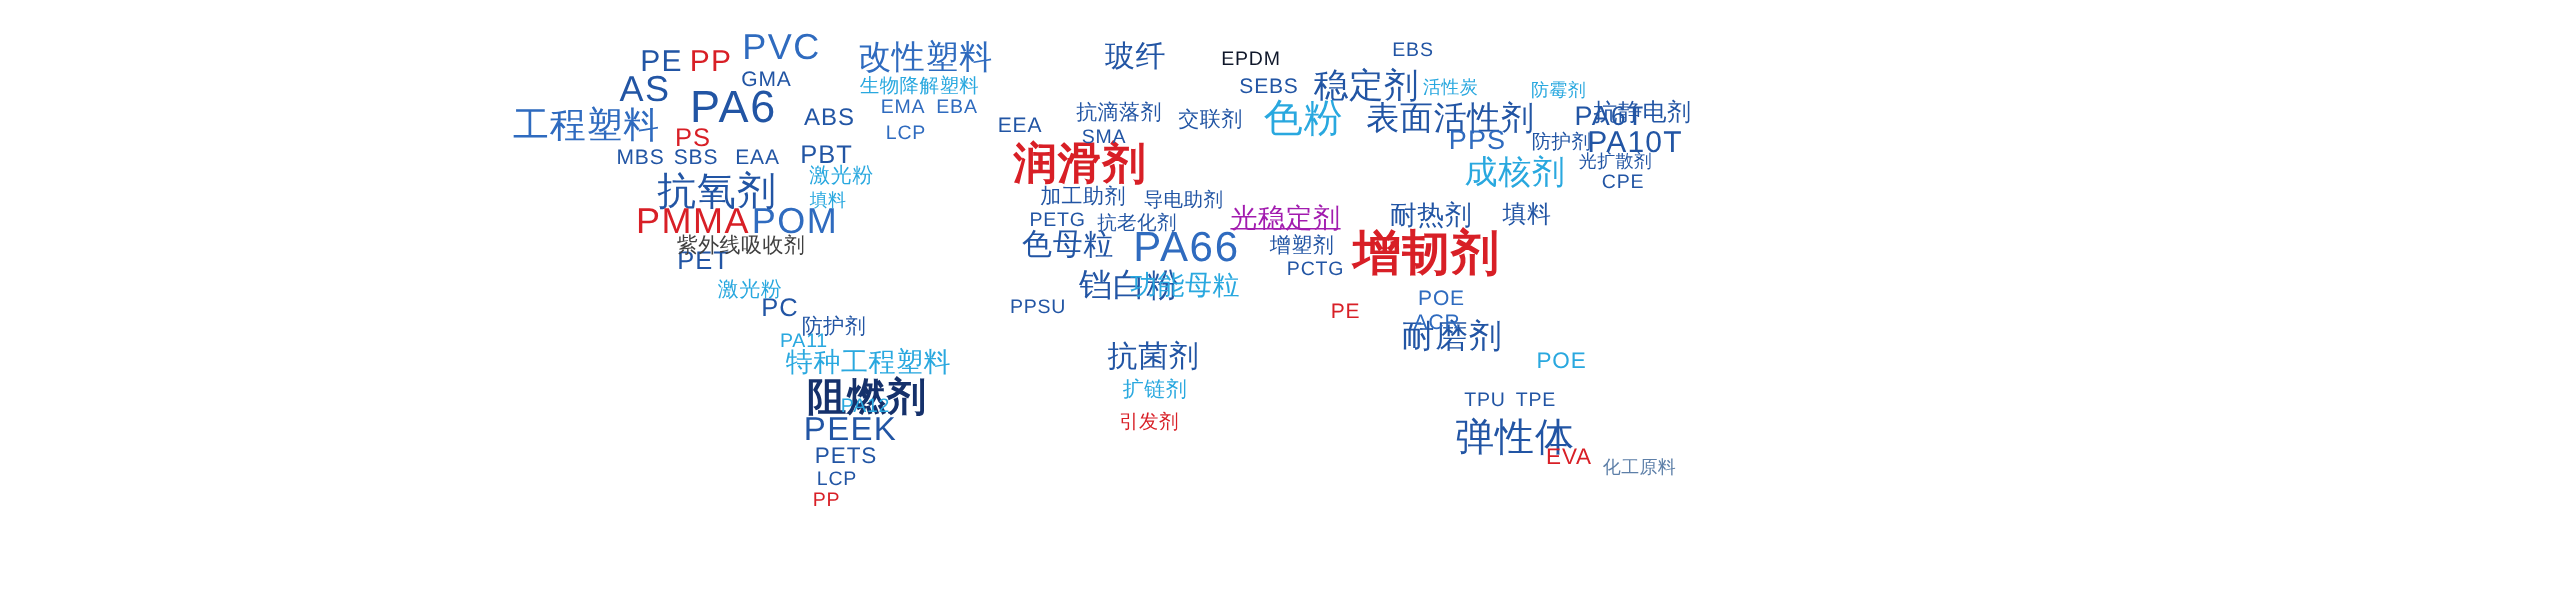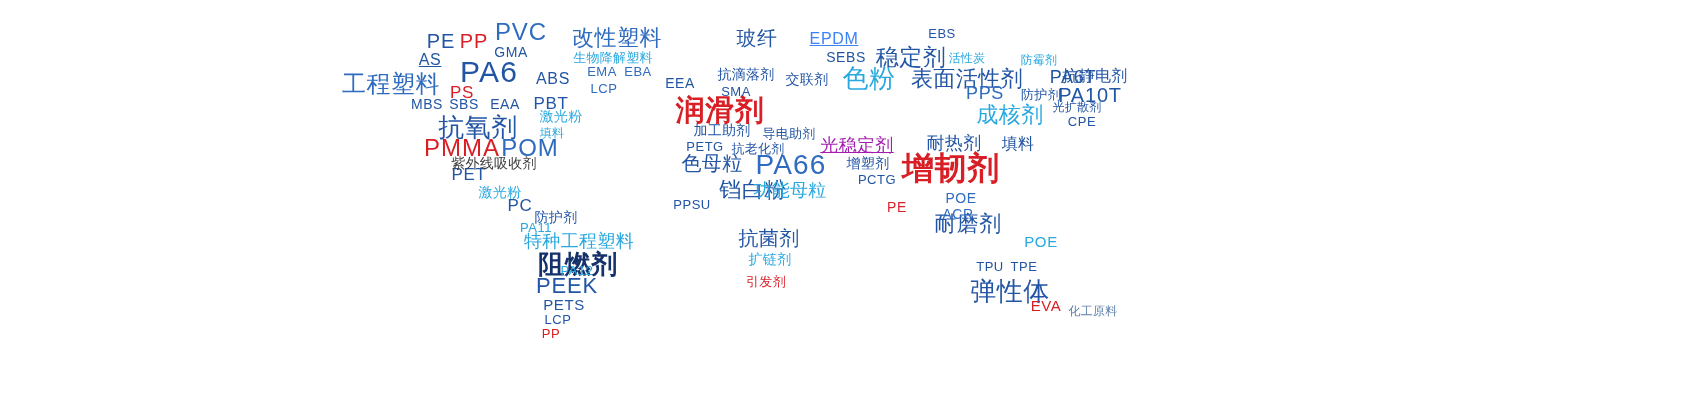--- a/index.html
+++ b/index.html
@@ -63,41 +63,41 @@
     <span class="word latin" style="left: 489px; top: 72px; font-size: 30px; color: rgb(34, 85, 164);">PA6</span>
     <span class="word latin" style="left: 791px; top: 165px; font-size: 28px; color: rgb(47, 107, 191);">PA66</span>
     <span class="word latin" style="left: 521px; top: 32px; font-size: 24px; color: rgb(47, 107, 191);">PVC</span>
     <span class="word latin" style="left: 567px; top: 286px; font-size: 22px; color: rgb(34, 85, 164);">PEEK</span>
     <span class="word latin" style="left: 1090px; top: 95px; font-size: 20px; color: rgb(34, 85, 164);">PA10T</span>
     <span class="word latin" style="left: 1073px; top: 77px; font-size: 18px; color: rgb(34, 85, 164);">PA6T</span>
     <span class="word latin" style="left: 985px; top: 93px; font-size: 18px; color: rgb(47, 107, 191);">PPS</span>
     <span class="word latin" style="left: 441px; top: 41px; font-size: 20px; color: rgb(34, 85, 164);">PE</span>
     <span class="word latin" style="left: 474px; top: 41px; font-size: 20px; color: rgb(216, 31, 38);">PP</span>
     <span class="word latin" style="left: 511px; top: 52px; font-size: 14px; color: rgb(34, 85, 164);">GMA</span>
-    <span class="word latin" style="left: 430px; top: 60px; font-size: 16px; color: rgb(34, 85, 164); text-decoration: underline;">AS</span>
+    <span class="word latin" style="left: 430px; top: 60px; font-size: 24px; color: rgb(34, 85, 164);">AS</span>
     <span class="word latin" style="left: 462px; top: 92px; font-size: 17px; color: rgb(216, 31, 38);">PS</span>
     <span class="word latin" style="left: 553px; top: 79px; font-size: 16px; color: rgb(34, 85, 164);">ABS</span>
     <span class="word latin" style="left: 427px; top: 104px; font-size: 14px; color: rgb(34, 85, 164);">MBS</span>
     <span class="word latin" style="left: 464px; top: 104px; font-size: 14px; color: rgb(34, 85, 164);">SBS</span>
     <span class="word latin" style="left: 505px; top: 104px; font-size: 14px; color: rgb(34, 85, 164);">EAA</span>
     <span class="word latin" style="left: 551px; top: 103px; font-size: 17px; color: rgb(34, 85, 164);">PBT</span>
     <span class="word latin" style="left: 469px; top: 174px; font-size: 17px; color: rgb(34, 85, 164);">PET</span>
     <span class="word latin" style="left: 520px; top: 205px; font-size: 17px; color: rgb(34, 85, 164);">PC</span>
     <span class="word latin" style="left: 536px; top: 227px; font-size: 13px; color: rgb(41, 168, 223);">PA11</span>
     <span class="word latin" style="left: 577px; top: 227px; font-size: 13px; color: rgb(41, 168, 223); margin-top: 43px;">PA12</span>
     <span class="word latin" style="left: 564px; top: 304px; font-size: 15px; color: rgb(34, 85, 164);">PETS</span>
     <span class="word latin" style="left: 558px; top: 319px; font-size: 13px; color: rgb(34, 85, 164);">LCP</span>
     <span class="word latin" style="left: 551px; top: 333px; font-size: 13px; color: rgb(216, 31, 38);">PP</span>
     <span class="word latin" style="left: 604px; top: 88px; font-size: 13px; color: rgb(47, 107, 191);">LCP</span>
     <span class="word latin" style="left: 602px; top: 71px; font-size: 13px; color: rgb(47, 107, 191);">EMA</span>
     <span class="word latin" style="left: 638px; top: 71px; font-size: 13px; color: rgb(47, 107, 191);">EBA</span>
     <span class="word latin" style="left: 680px; top: 83px; font-size: 14px; color: rgb(34, 85, 164);">EEA</span>
     <span class="word latin" style="left: 736px; top: 91px; font-size: 13px; color: rgb(34, 85, 164);">SMA</span>
     <span class="word latin" style="left: 846px; top: 57px; font-size: 14px; color: rgb(34, 85, 164);">SEBS</span>
-    <span class="word latin" style="left: 834px; top: 39px; font-size: 16px; color: #3b82f6; text-decoration: underline;">EPDM</span>
+    <span class="word latin" style="left: 834px; top: 39px; font-size: 13px; color: #0f172a;">EPDM</span>
     <span class="word latin" style="left: 942px; top: 33px; font-size: 13px; color: rgb(34, 85, 164);">EBS</span>
     <span class="word latin" style="left: 705px; top: 146px; font-size: 13px; color: rgb(34, 85, 164);">PETG</span>
     <span class="word latin" style="left: 877px; top: 179px; font-size: 13px; color: rgb(34, 85, 164);">PCTG</span>
     <span class="word latin" style="left: 692px; top: 204px; font-size: 13px; color: rgb(34, 85, 164);">PPSU</span>
     <span class="word latin" style="left: 961px; top: 198px; font-size: 14px; color: rgb(47, 107, 191);">POE</span>
     <span class="word latin" style="left: 958px; top: 214px; font-size: 14px; color: rgb(47, 107, 191);">ACR</span>
     <span class="word latin" style="left: 1041px; top: 241px; font-size: 15px; color: rgb(41, 168, 223);">POE</span>
     <span class="word latin" style="left: 897px; top: 207px; font-size: 14px; color: rgb(216, 31, 38);">PE</span>
     <span class="word latin" style="left: 990px; top: 266px; font-size: 13px; color: rgb(34, 85, 164);">TPU</span>
     <span class="word latin" style="left: 1024px; top: 266px; font-size: 13px; color: rgb(34, 85, 164);">TPE</span>

